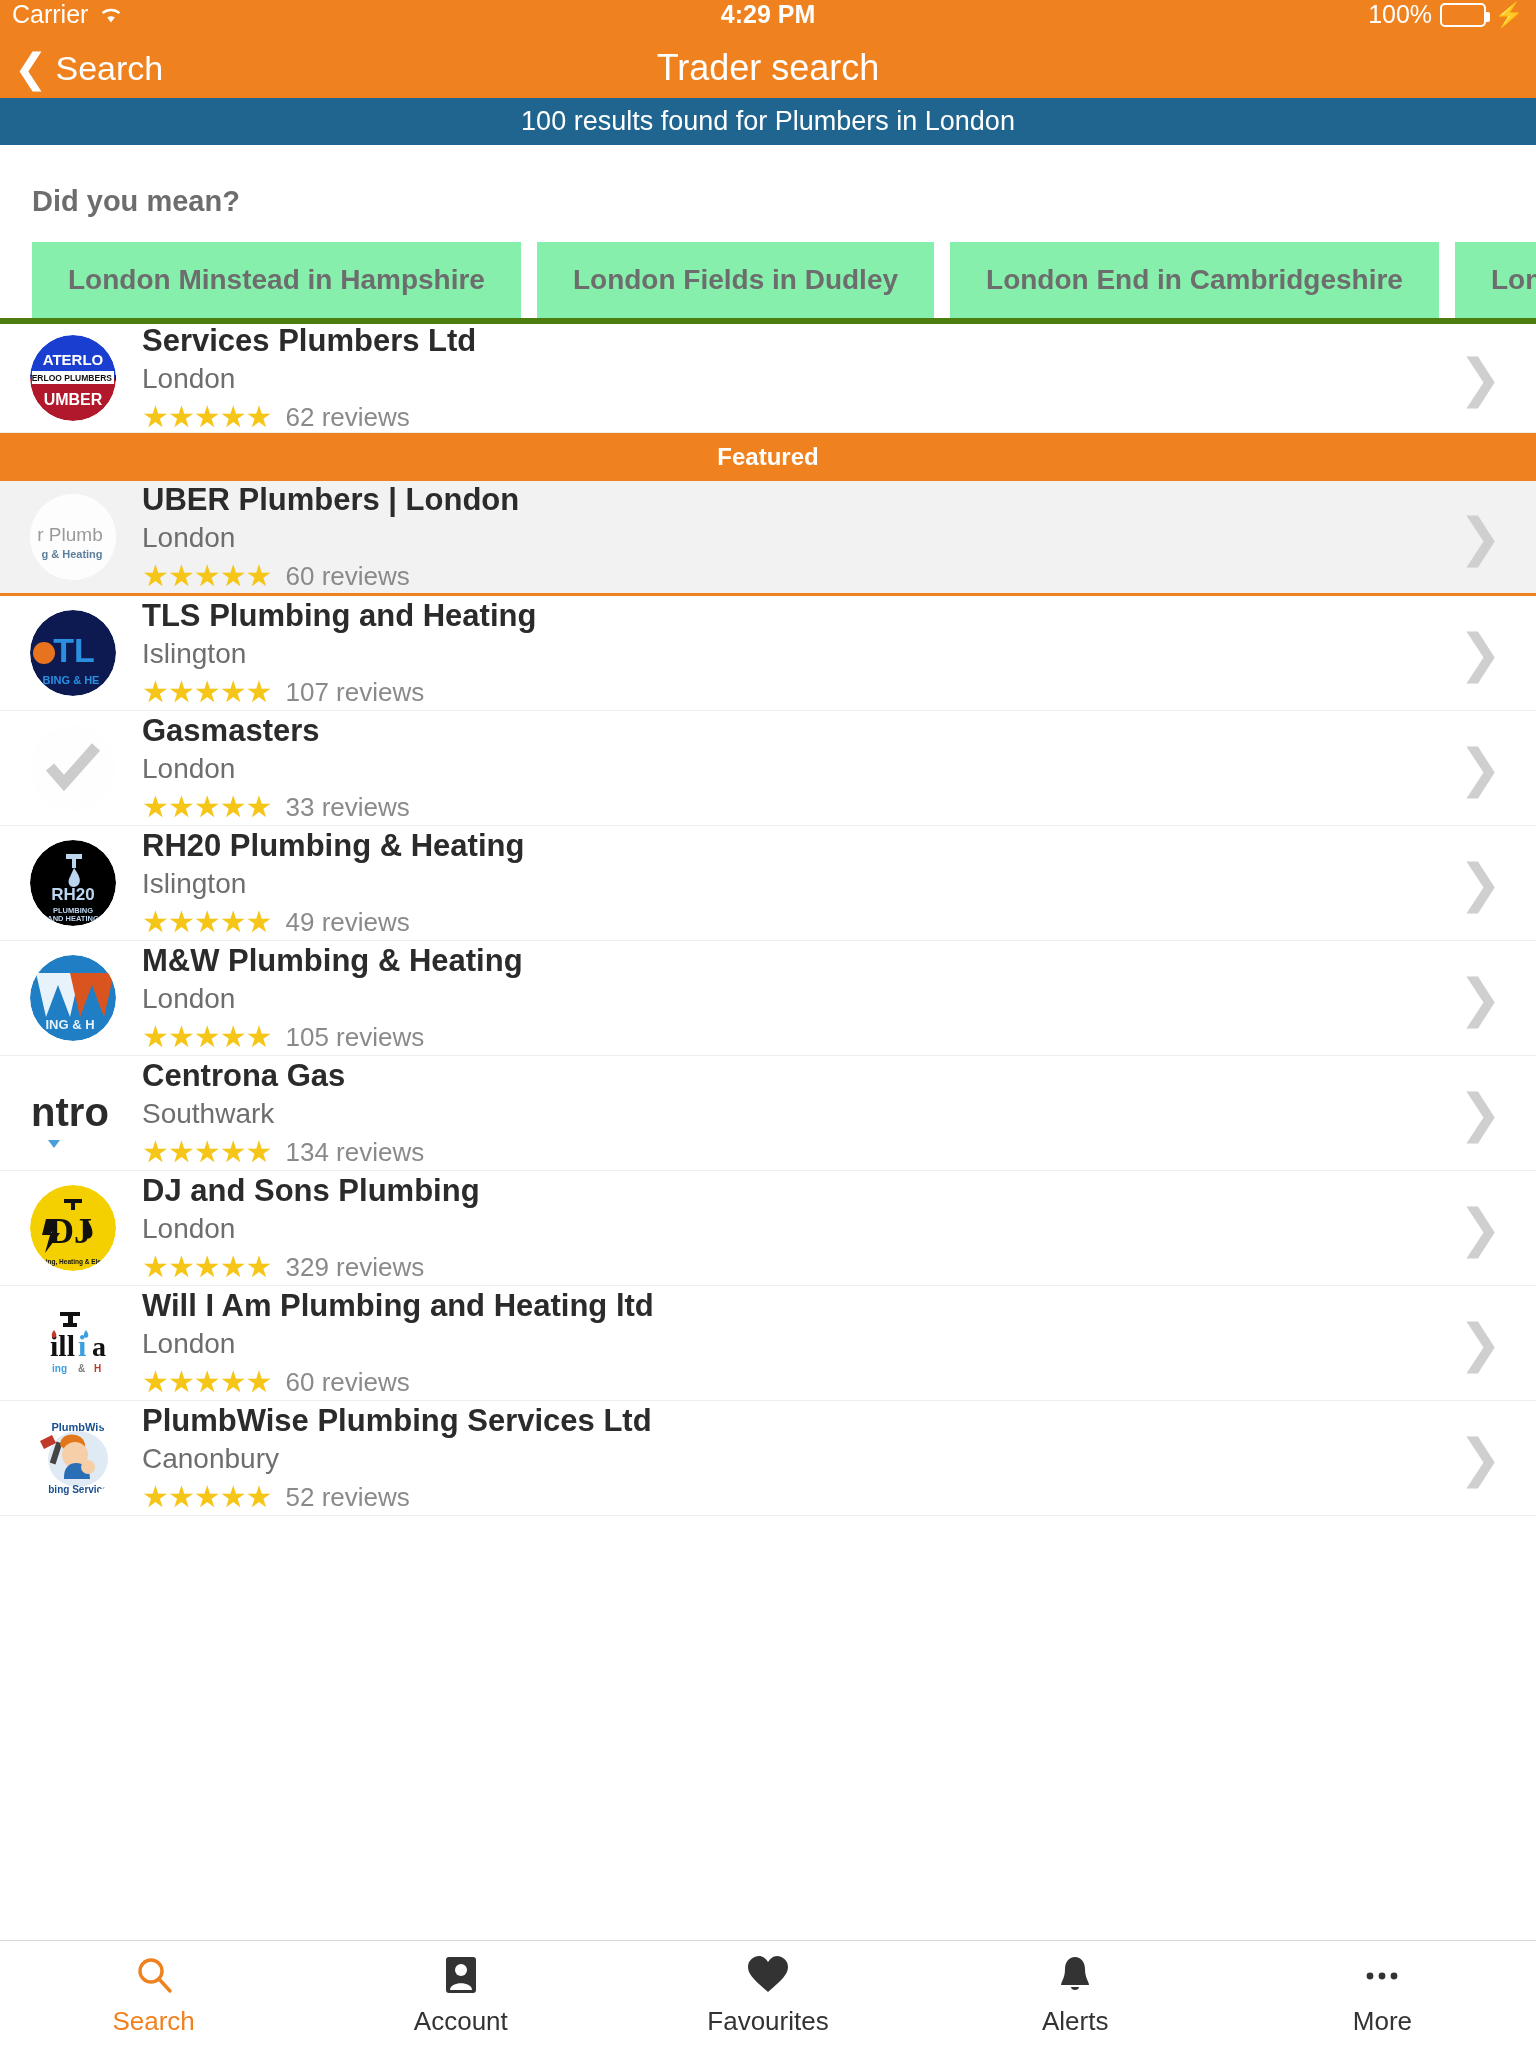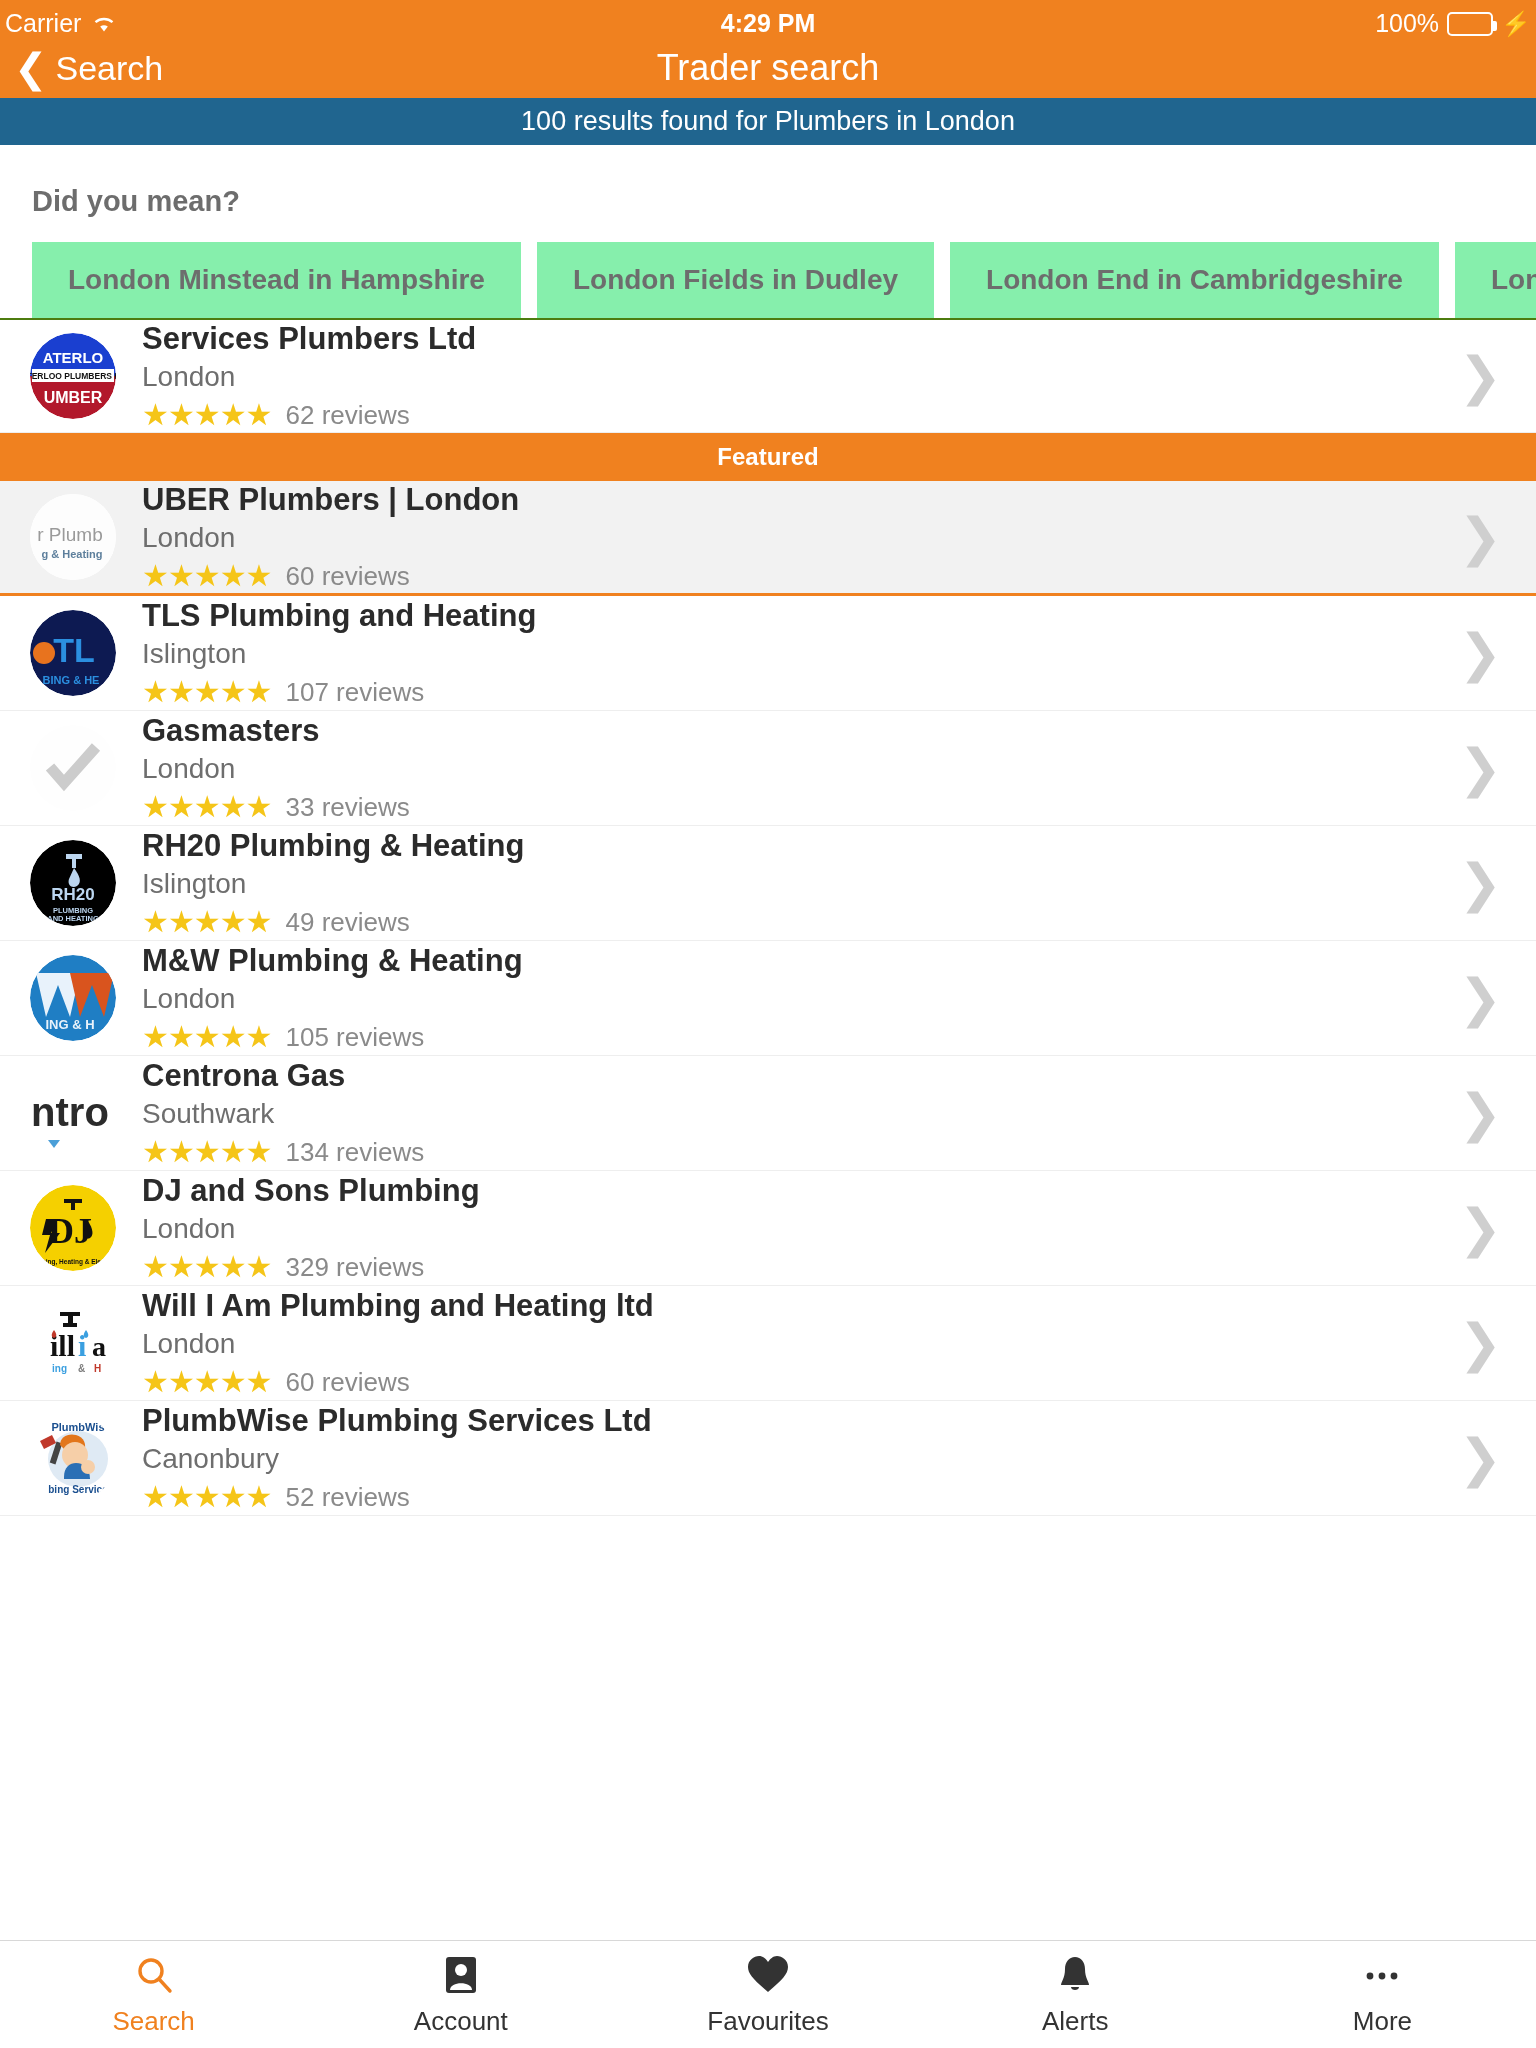--- a/index.html
+++ b/index.html
@@ -9,22 +9,22 @@
     background: #ffffff;
     overflow: hidden;
   }
 
   
   .status-bar {
     height: 38px;
     background: #F0811F;
     color: #ffffff;
     display: flex;
-    align-items: flex-end;
-    padding: 0 5px;
+    align-items: flex-start;
+    padding: 0 12px;
     font-size: 25px;
     position: relative;
   }
   .status-left { display: flex; align-items: center; gap: 10px; }
   .wifi-ico { display:inline-block; width: 26px; height: 20px; position: relative; }
   .wifi-ico svg { position:absolute; top:0; left:0; }
   .status-center {
     position: absolute; left: 0; right: 0; text-align: center;
     font-size: 25px; font-weight: 600;
   }
@@ -95,21 +95,21 @@
   .list { background: #ffffff; }
   .row {
     position: relative;
     display: flex; align-items: center;
     height: 115px;
     padding: 0 0 0 30px;
     border-bottom: 1px solid #eeeeee;
     cursor: pointer;
     background: #ffffff;
   }
-  .row:first-child { border-top: 2px solid #4d7c0f; justify-content: flex-end; }
+  .row:first-child { border-top: 6px solid #4d7c0f; justify-content: flex-end; }
   .row.featured-row {
     background: #f2f2f2;
     border-bottom: 3px solid #F0811F;
     border-top: none;
   }
   .logo {
     width: 86px; height: 86px; border-radius: 50%;
     flex: 0 0 86px;
     overflow: hidden; position: relative;
     background: #ffffff;

